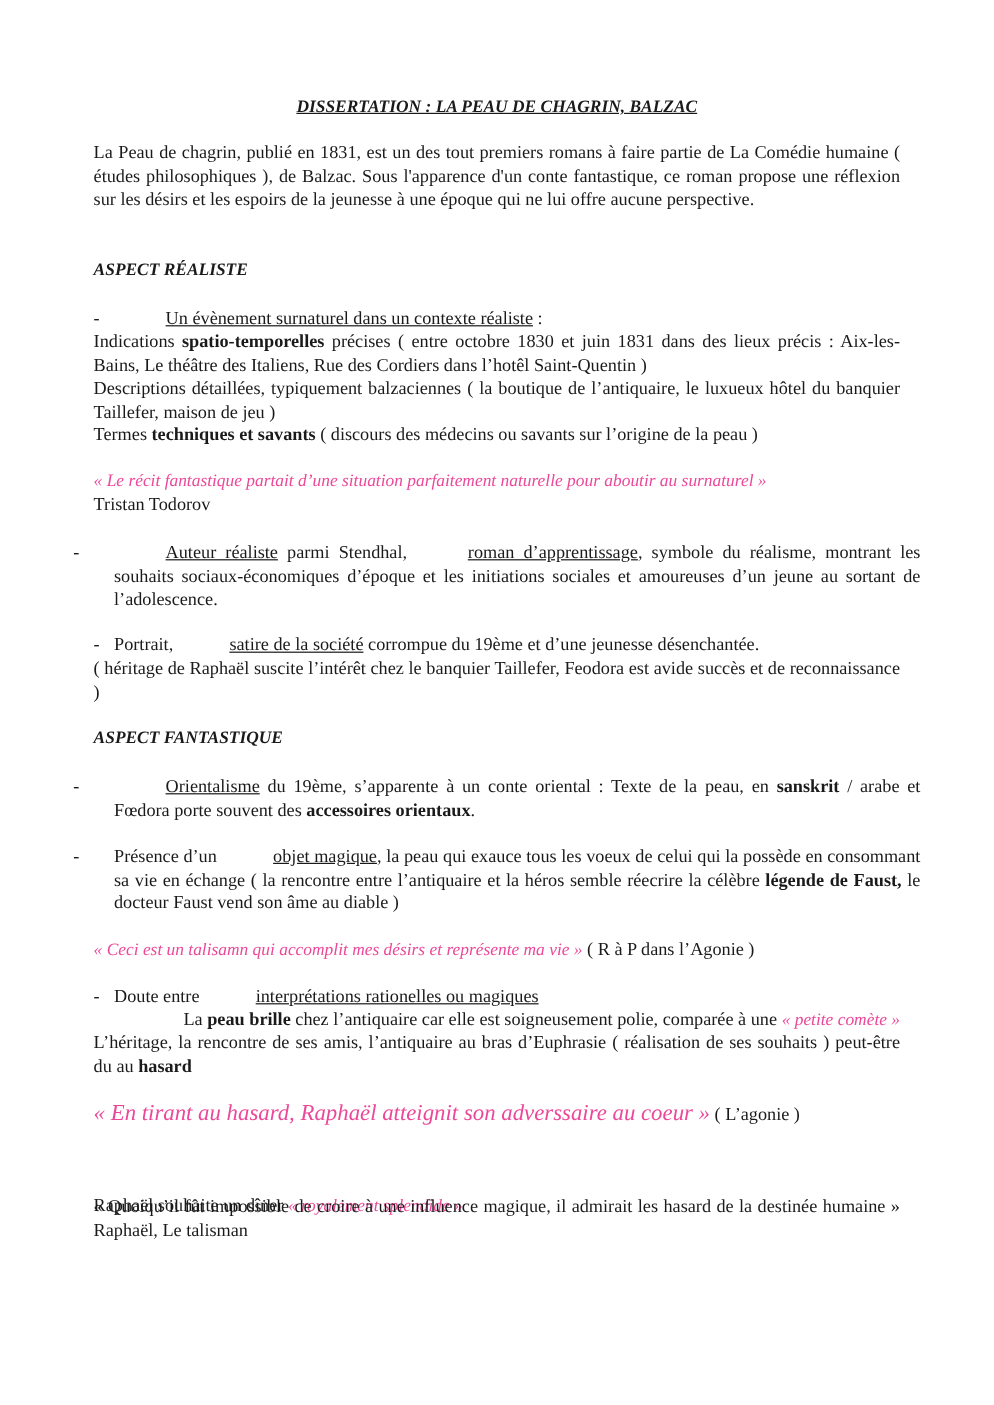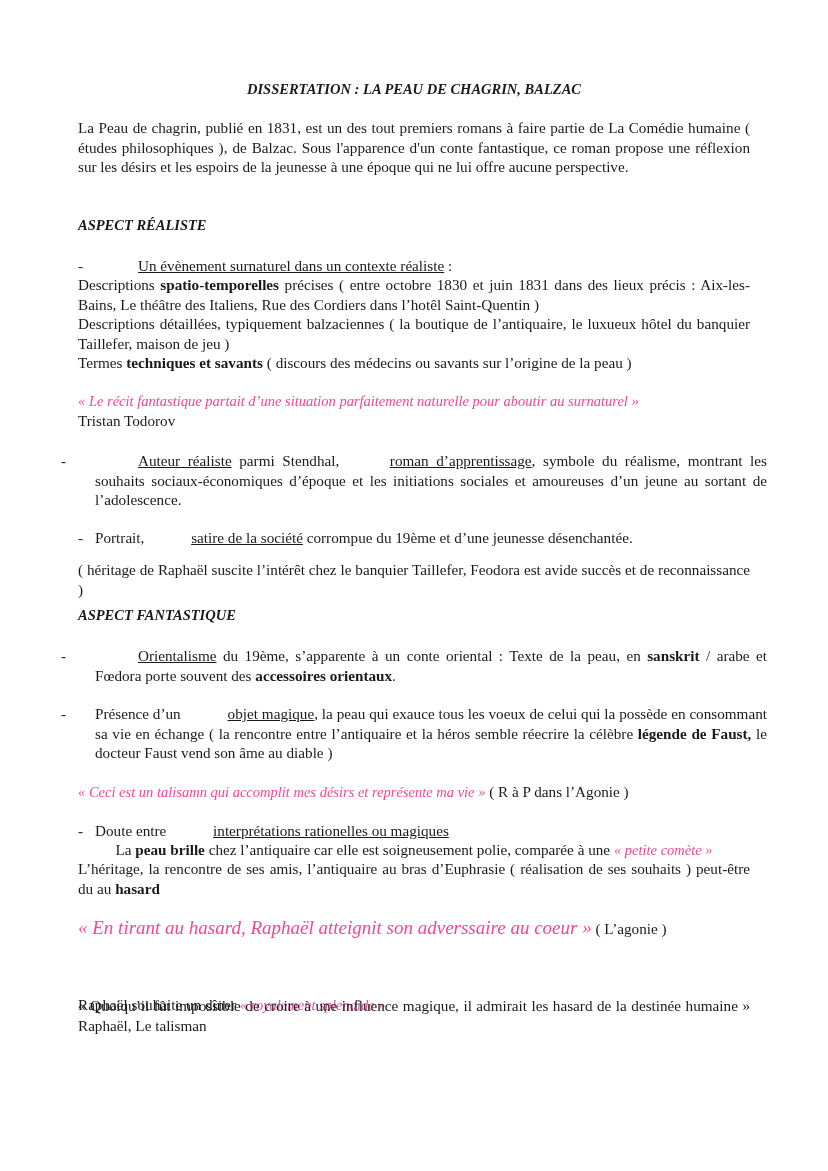--- a/index.html
+++ b/index.html
@@ -5,21 +5,21 @@
   html, body { margin: 0; padding: 0; background: #ffffff; }
   body { width: 828px; height: 1171px; overflow: hidden; position: relative; }
   .page {
     position: absolute; left: 0; top: 0; width: 828px; height: 1171px;
     font-family: "Liberation Serif", serif;
     font-size: 15.2px; color: #1a1a1a; line-height: 19.5px;
   }
   .block { position: absolute; left: 78px; width: 672px; text-align: justify; }
   .title {
     position: absolute; left: 0; width: 828px; top: 80px; text-align: center;
-    font-style: italic; font-weight: bold; font-size: 14.5px;
+    font-style: italic; font-weight: bold; text-decoration: underline; font-size: 14.5px;
   }
   .heading { font-style: italic; font-weight: bold; font-size: 14.5px; }
   .u { text-decoration: underline; margin-left: 43px; }
   .b { font-weight: bold; }
   .q { color: #ec4899; font-style: italic; }
   .dash { display: inline-block; width: 17px; }
   .hang { padding-left: 17px; text-indent: -17px; }
 </style>
 </head>
 <body>
@@ -28,57 +28,57 @@
   <div class="title">DISSERTATION : LA PEAU DE CHAGRIN, BALZAC</div>
 
   <div class="block" style="top:118px">La Peau de chagrin, publié en 1831, est un des tout premiers romans à faire partie de La Comédie humaine ( études philosophiques ), de Balzac. Sous l'apparence d'un conte fantastique, ce roman propose une réflexion sur les désirs et les espoirs de la jeunesse à une époque qui ne lui offre aucune perspective.</div>
 
   <div class="block heading" style="top:216px">ASPECT RÉALISTE</div>
 
   <div class="block" style="top:256px">
     <span class="dash">-</span><span class="u">Un évènement surnaturel dans un contexte réaliste</span><span> :</span>
   </div>
   <div class="block" style="top:275px">
-    <span>Descriptions </span><span class="b">spatio-temporelles</span><span> précises ( entre octobre 1830 et juin 1831 dans des lieux précis : Aix-les-Bains, Le théâtre des Italiens, Rue des Cordiers dans l’hotêl Saint-Quentin )</span>
+    <span>Indications </span><span class="b">spatio-temporelles</span><span> précises ( entre octobre 1830 et juin 1831 dans des lieux précis : Aix-les-Bains, Le théâtre des Italiens, Rue des Cordiers dans l’hotêl Saint-Quentin )</span>
   </div>
   <div class="block" style="top:314px">Descriptions détaillées, typiquement balzaciennes ( la boutique de l’antiquaire, le luxueux hôtel du banquier Taillefer, maison de jeu  )</div>
   <div class="block" style="top:353px">
     <span>Termes </span><span class="b">techniques et savants</span><span> ( discours des médecins ou savants sur l’origine de la peau )</span>
   </div>
 
   <div class="block q" style="top:392px; font-size:14.5px">«   Le récit fantastique partait d’une situation parfaitement naturelle pour aboutir au surnaturel  »</div>
   <div class="block" style="top:411px">Tristan Todorov</div>
 
   <div class="block hang" style="top:451px">
     <span class="dash">-</span><span class="u">Auteur réaliste</span><span> parmi Stendhal, </span><span class="u">roman d’apprentissage</span><span>, symbole du réalisme, montrant les souhaits sociaux-économiques d’époque et les initiations sociales et amoureuses d’un jeune au sortant de l’adolescence.</span>
   </div>
 
   <div class="block" style="top:528px">
     <span class="dash">-</span><span>Portrait, </span><span class="u">satire de la société</span><span> corrompue du 19ème et d’une jeunesse désenchantée.</span>
   </div>
-  <div class="block" style="top:560px">( héritage de Raphaël suscite l’intérêt chez le banquier Taillefer, Feodora est avide succès et de reconnaissance )</div>
+  <div class="block" style="top:548px">( héritage de Raphaël suscite l’intérêt chez le banquier Taillefer, Feodora est avide succès et de reconnaissance )</div>
 
   <div class="block heading" style="top:606px">ASPECT FANTASTIQUE</div>
 
   <div class="block hang" style="top:646px">
     <span class="dash">-</span><span class="u">Orientalisme</span><span> du 19ème, s’apparente à un conte oriental : Texte de la peau, en </span><span class="b">sanskrit</span><span> / arabe et Fœdora porte souvent des </span><span class="b">accessoires orientaux</span><span>.</span>
   </div>
 
   <div class="block hang" style="top:704px">
     <span class="dash">-</span><span>Présence d’un </span><span class="u">objet magique</span><span>, la peau qui exauce tous les voeux de celui qui la possède en consommant sa vie en échange ( la rencontre entre l’antiquaire et la héros semble réecrire la célèbre </span><span class="b">légende de Faust,</span><span> le docteur Faust vend son âme au diable )</span>
   </div>
 
   <div class="block" style="top:782px">
     <span class="q" style="font-size:14.5px">«   Ceci est un talisamn qui accomplit mes désirs et représente ma vie  »</span><span> ( R à P dans l’Agonie )</span>
   </div>
 
   <div class="block" style="top:821px">
     <span class="dash">-</span><span>Doute entre </span><span class="u">interprétations rationelles ou magiques</span>
   </div>
-  <div class="block" style="top:840px; text-align:center">
+  <div class="block" style="top:840px; text-align:right">
     <span>La </span><span class="b">peau brille</span><span> chez l’antiquaire car elle est soigneusement polie, comparée à une </span><span class="q" style="font-size:14.5px">«   petite comète  »</span>
   </div>
   <div class="block" style="top:859px">
     <span>L’héritage, la rencontre de ses amis, l’antiquaire au bras d’Euphrasie ( réalisation de ses souhaits ) peut-être du au </span><span class="b">hasard</span>
   </div>
 
   <div class="block" style="top:918px">
     <span class="q" style="font-size:19px">«  En tirant au hasard, Raphaël atteignit son adverssaire au coeur  »</span><span> ( L’agonie )</span>
   </div>
 

